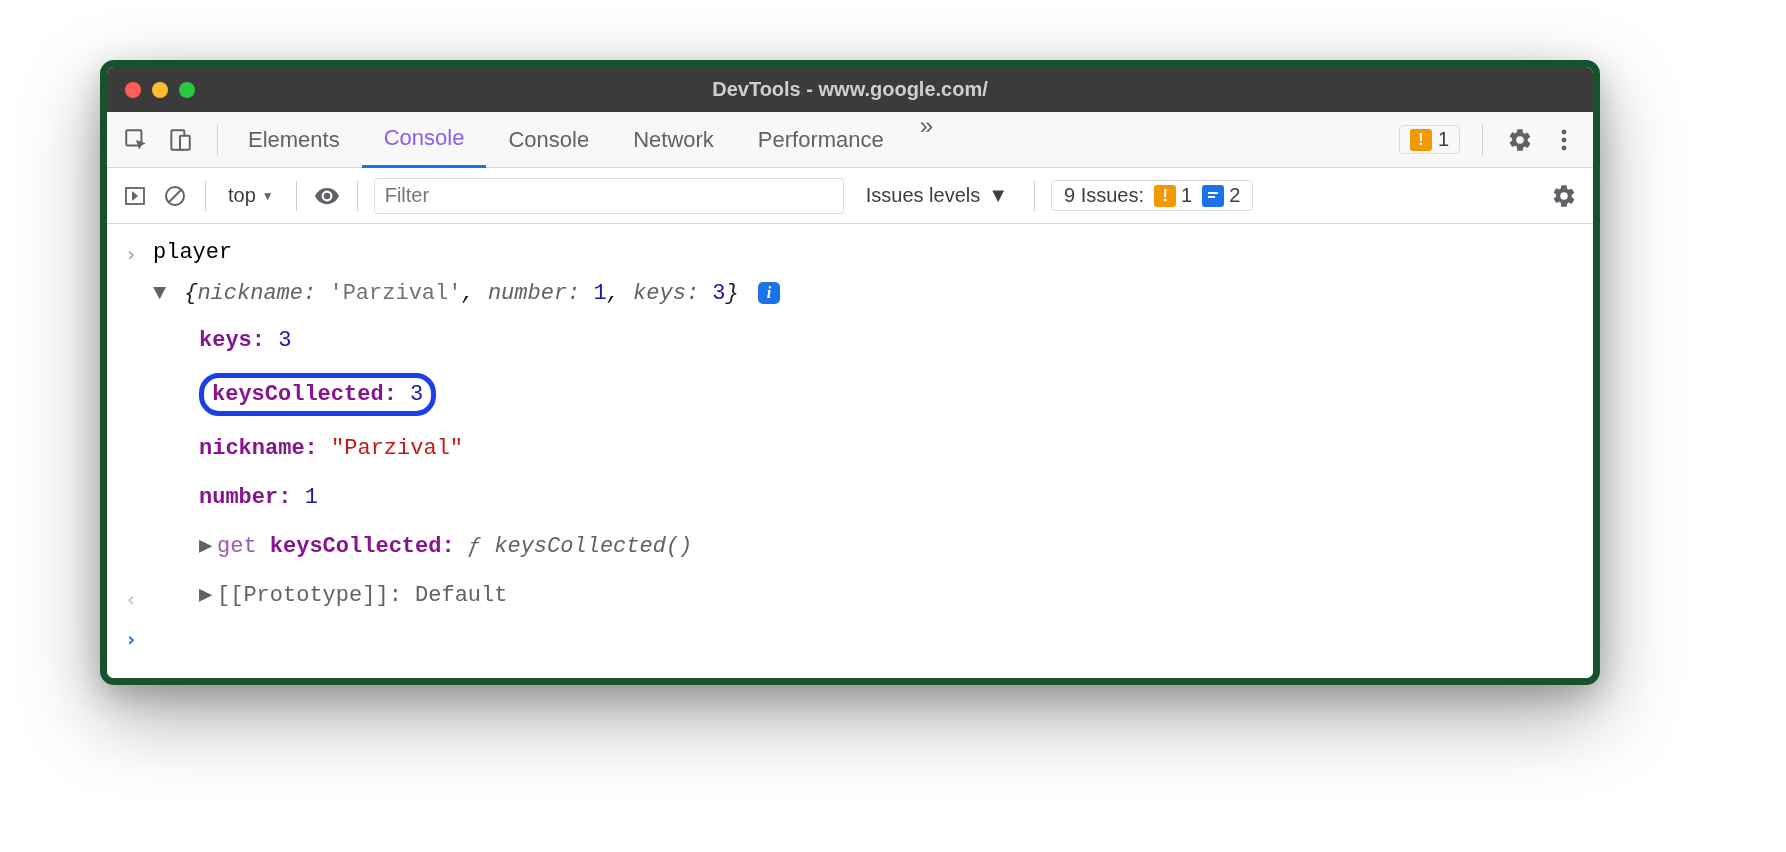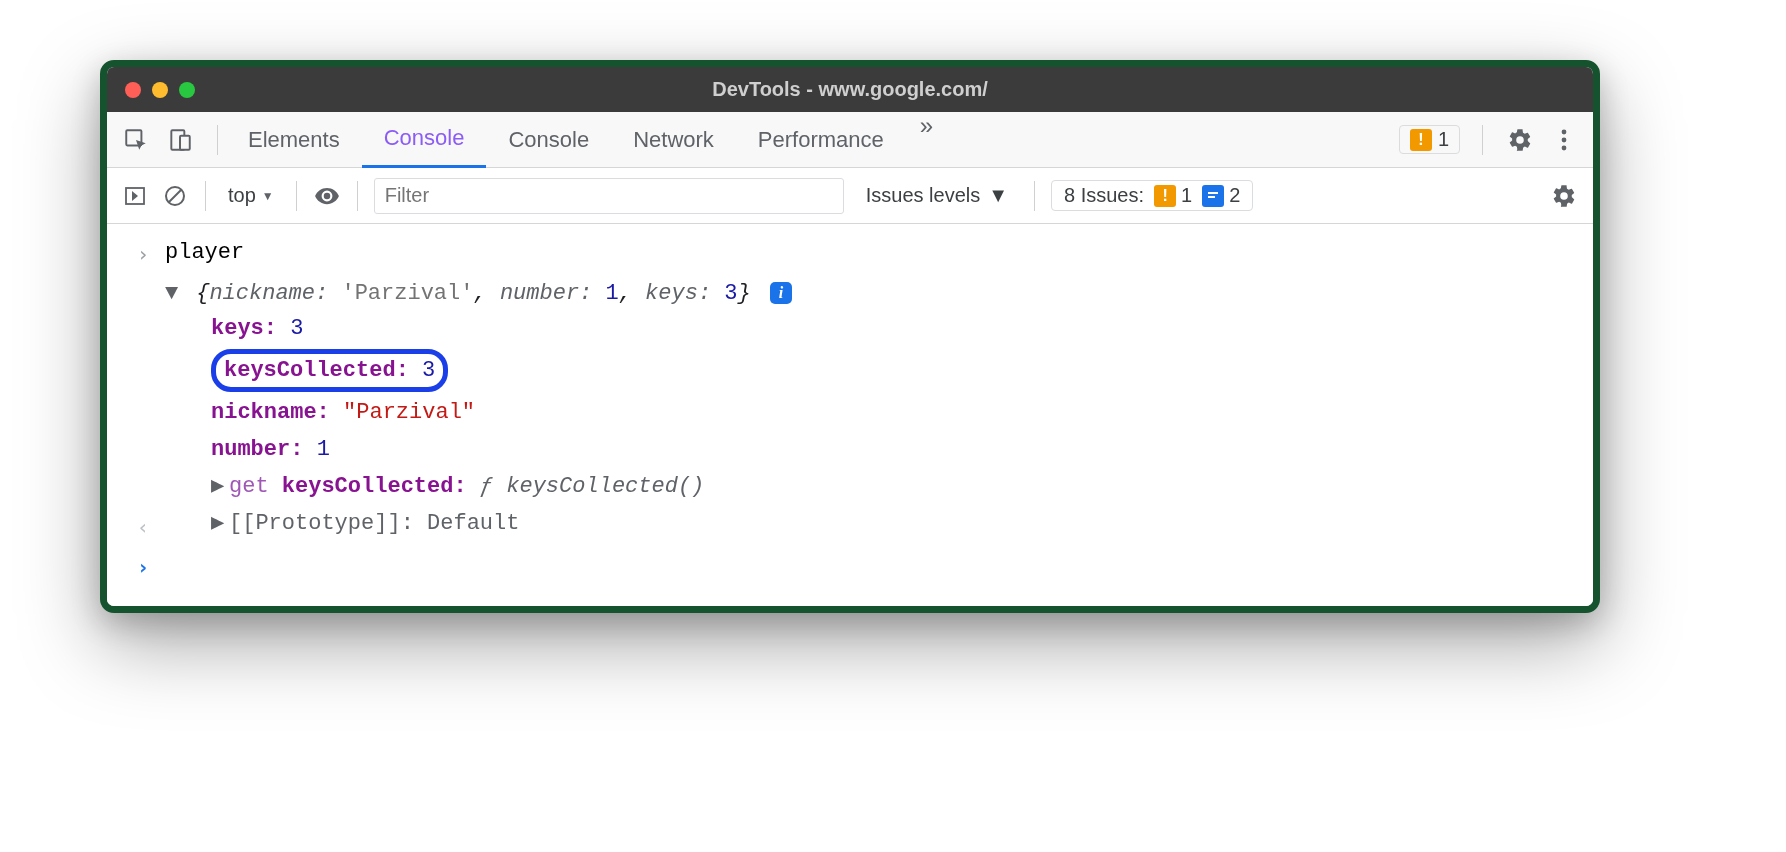--- a/index.html
+++ b/index.html
@@ -145,21 +145,21 @@
   
   .console-body {
     font-family: Menlo, Consolas, "Courier New", monospace;
     font-size: 22px;
     padding: 8px 0 20px 0;
     background: #fff;
   }
   .row {
     display: flex;
     align-items: flex-end;
-    padding: 4px 30px;
+    padding: 4px 18px;
     line-height: 1.5;
   }
   .gutter {
     width: 28px;
     flex-shrink: 0;
     color: #9aa0a6;
     font-family: Menlo, Consolas, monospace;
     font-size: 20px;
     padding-top: 2px;
   }
@@ -186,21 +186,21 @@
     border-radius: 5px;
     align-items: center; justify-content: center;
     font-family: Georgia, serif;
     font-style: italic;
     font-size: 16px;
     font-weight: 700;
     vertical-align: middle;
     margin-left: 6px;
   }
   .prop-list { padding-left: 46px; }
-  .prop-line { padding: 2px 0; }
+  .prop-line { padding: 2px 0; margin-top: 12px; }
   .prop-key { color: #881391; font-weight: 600; }
   .prop-val-num { color: #1a1aa6; }
   .prop-val-str { color: #c41a16; }
   .prop-get { color: #9f58b5; }
   .prop-func { color: #5f6368; font-style: italic; }
   .prop-proto { color: #5f6368; }
   .highlight-ring {
     border: 5px solid #1a3fe8;
     border-radius: 20px;
     padding: 0 8px;
@@ -292,21 +292,21 @@
         </svg>
     </div>
     <div class="ct-divider"></div>
     <input class="filter-input" placeholder="Filter" style="">
     <div class="levels">
       <span>Issues levels</span>
       <span class="tri">▼</span>
     </div>
     <div class="ct-divider"></div>
     <div class="issues-box">
-      <span>8 Issues:</span>
+      <span>9 Issues:</span>
       <span class="pair">
         <span class="badge-icon badge-warn">!</span>
         <span>1</span>
       </span>
       <span class="pair">
         <span class="badge-icon badge-info">
           <svg width="14" height="14" viewBox="0 0 14 14" fill="#fff">
               <rect x="2" y="3" width="10" height="2"></rect>
               <rect x="2" y="7" width="7" height="2"></rect>
             </svg>

